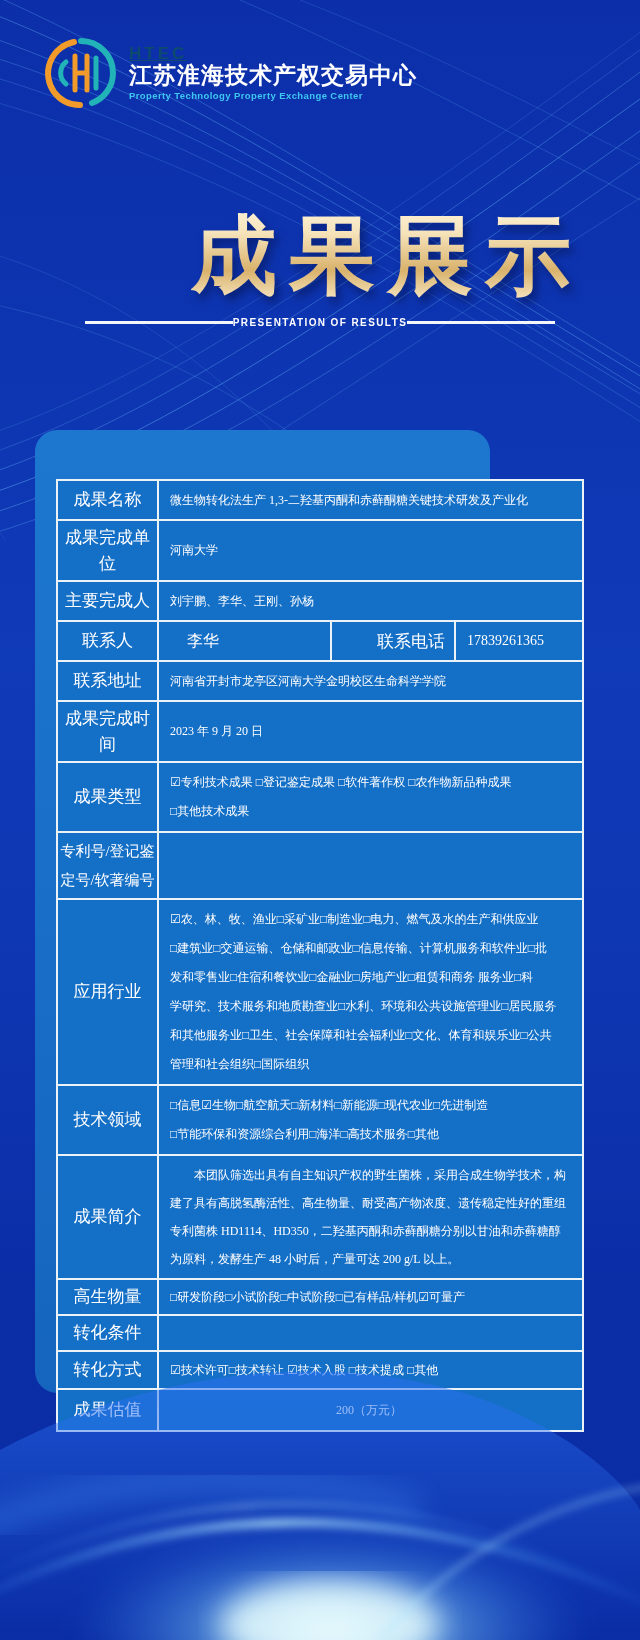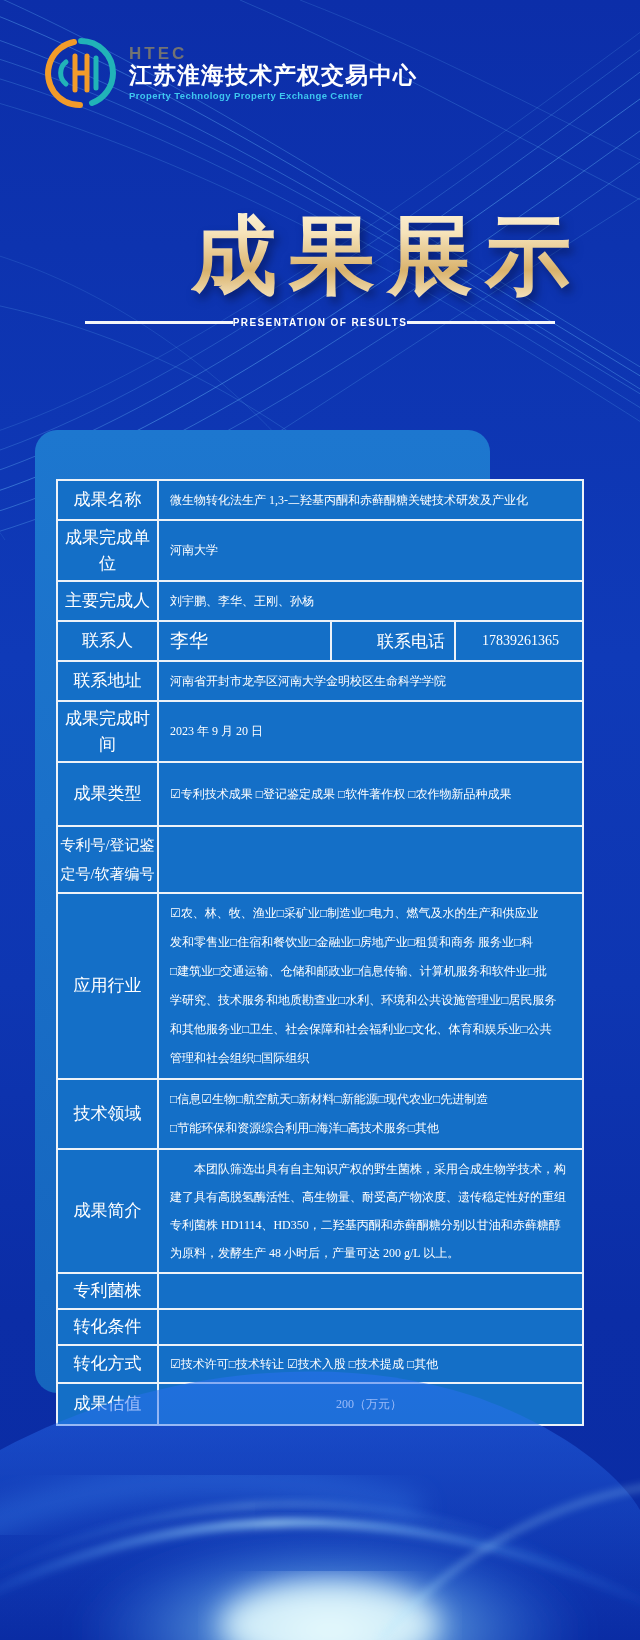--- a/index.html
+++ b/index.html
@@ -12,21 +12,21 @@
     background: linear-gradient(180deg,#0c2ea9 0%, #0d33af 15%, #0f3ab8 40%, #0e36b2 60%, #0b2da6 80%, #0a2ca4 100%);
   }
   .waves-top, .glow-bottom { position:absolute; left:0; pointer-events:none; }
   .waves-top { top:0; }
   .glow-bottom { bottom:0; }
 
   
   .header { position:absolute; top:36px; left:44px; display:flex; align-items:center; gap:11px; }
   .logo-mark { width:74px; height:74px; flex:0 0 auto; }
   .logo-text { display:flex; flex-direction:column; line-height:1.12; }
-  .logo-htec { color:#737373; font-family:"Liberation Sans",sans-serif; font-weight:bold; font-size:17px; letter-spacing:3px; }
+  .logo-htec { color:#0c4a6e; font-family:"Liberation Sans",sans-serif; font-weight:bold; font-size:17px; letter-spacing:3px;text-decoration:underline; }
   .logo-zh { color:#ffffff; font-weight:bold; font-size:23px; letter-spacing:1px; font-family:"Liberation Sans",sans-serif; }
   .logo-en { color:#3ec7f0; font-family:"Liberation Sans",sans-serif; font-weight:bold; font-size:9.5px; letter-spacing:.4px; margin-top:2px; }
 
   
   .title-block { position:absolute; top:198px; left:0; width:583px; text-align:right; }
   .main-title {
     display:inline-block;
     font-size:86px; font-weight:bold; letter-spacing:12px;
     background:linear-gradient(180deg,#fdf6e2 0%, #f6e3ba 30%, #d9b26c 62%, #f3e0b8 85%, #fdf3d8 100%);
     -webkit-background-clip:text; background-clip:text; color:transparent;
@@ -43,24 +43,24 @@
   .row { display:flex; align-items:stretch; border-bottom:2px solid #edf2f8; background:#146fc7; }
   .row:last-child { border-bottom:none; }
   .lab { width:101px; min-width:101px; border-right:2px solid #edf2f8; display:flex; align-items:center; justify-content:center;
          text-align:center; color:#ffffff; font-size:17px; line-height:1.5; padding:4px 2px; }
   .lab.small { font-size:15px; line-height:1.9; }
   .val { flex:1; color:#ffffff; font-size:12px; padding:5px 14px 5px 11px; display:flex; flex-direction:column; justify-content:center; }
   .val .line { line-height:29px; white-space:nowrap; }
   .val.intro .line { line-height:28px; }
   .val.center { align-items:center; text-align:center; }
   .cell2 { width:173px; min-width:173px; border-right:2px solid #edf2f8; display:flex; align-items:center;
-           color:#fff; font-size:19px; padding-left:11px; }
+           color:#fff; font-size:16px; padding-left:28px; }
   .cell3 { width:124px; min-width:124px; border-right:2px solid #edf2f8; display:flex; align-items:center; justify-content:center;
            color:#fff; font-size:17px;padding-left:36px; }
-  .cell4 { flex:1; display:flex; align-items:center; color:#fff; font-size:14px; padding-left:26px; font-family:"Liberation Serif",serif;border-radius:17px; }
+  .cell4 { flex:1; display:flex; align-items:center; color:#fff; font-size:14px; padding-left:11px; font-family:"Liberation Serif",serif;border-radius:17px; }
   .h40{min-height:40px}.h64{min-height:64px}.h60{min-height:60px}.h180{min-height:180px}
   .h116{min-height:120px}.h36{min-height:36px}.h38{min-height:38px}
 </style>
 </head>
 <body>
 
 <svg class="waves-top" width="640" height="540" viewBox="0 0 640 540">
   <g fill="none" stroke="#6fc6ff">
     <path d="M -30,30 C 180,100 400,240 690,420" stroke-opacity=".30"></path>
     <path d="M -30,50 C 190,115 410,255 700,430" stroke-opacity=".25"></path>
@@ -143,34 +143,35 @@
 
     <div class="row h40">
       <div class="lab">成果完成时间</div>
       <div class="val">2023 年 9 月  20 日</div>
     </div>
 
     <div class="row h64">
       <div class="lab">成果类型</div>
       <div class="val">
         <div class="line">☑专利技术成果  □登记鉴定成果  □软件著作权  □农作物新品种成果</div>
+        <div class="line">□其他技术成果</div>
       </div>
     </div>
 
     <div class="row h60">
       <div class="lab small">专利号/登记鉴定号/软著编号</div>
       <div class="val"></div>
     </div>
 
     <div class="row h180">
       <div class="lab">应用行业</div>
       <div class="val">
         <div class="line">☑农、林、牧、渔业□采矿业□制造业□电力、燃气及水的生产和供应业</div>
+        <div class="line">□建筑业□交通运输、仓储和邮政业□信息传输、计算机服务和软件业□批</div>
         <div class="line">发和零售业□住宿和餐饮业□金融业□房地产业□租赁和商务 服务业□科</div>
-        <div class="line">□建筑业□交通运输、仓储和邮政业□信息传输、计算机服务和软件业□批</div>
         <div class="line">学研究、技术服务和地质勘查业□水利、环境和公共设施管理业□居民服务</div>
         <div class="line">和其他服务业□卫生、社会保障和社会福利业□文化、体育和娱乐业□公共</div>
         <div class="line">管理和社会组织□国际组织</div>
       </div>
     </div>
 
     <div class="row h60">
       <div class="lab">技术领域</div>
       <div class="val">
         <div class="line">□信息☑生物□航空航天□新材料□新能源□现代农业□先进制造</div>
@@ -182,21 +183,22 @@
       <div class="lab">成果简介</div>
       <div class="val intro">
         <div class="line">　　本团队筛选出具有自主知识产权的野生菌株，采用合成生物学技术，构</div>
         <div class="line">建了具有高脱氢酶活性、高生物量、耐受高产物浓度、遗传稳定性好的重组</div>
         <div class="line">专利菌株 HD1114、HD350，二羟基丙酮和赤藓酮糖分别以甘油和赤藓糖醇</div>
         <div class="line">为原料，发酵生产 48 小时后，产量可达 200 g/L 以上。</div>
       </div>
     </div>
 
     <div class="row h36">
-      <div class="lab">专利菌株</div>
+      <div class="lab">高生物量</div>
+      <div class="val">□研发阶段□小试阶段□中试阶段□已有样品/样机☑可量产</div>
     </div>
 
     <div class="row h36">
       <div class="lab">转化条件</div>
       <div class="val"></div>
     </div>
 
     <div class="row h38">
       <div class="lab">转化方式</div>
       <div class="val">☑技术许可□技术转让  ☑技术入股  □技术提成  □其他</div>

